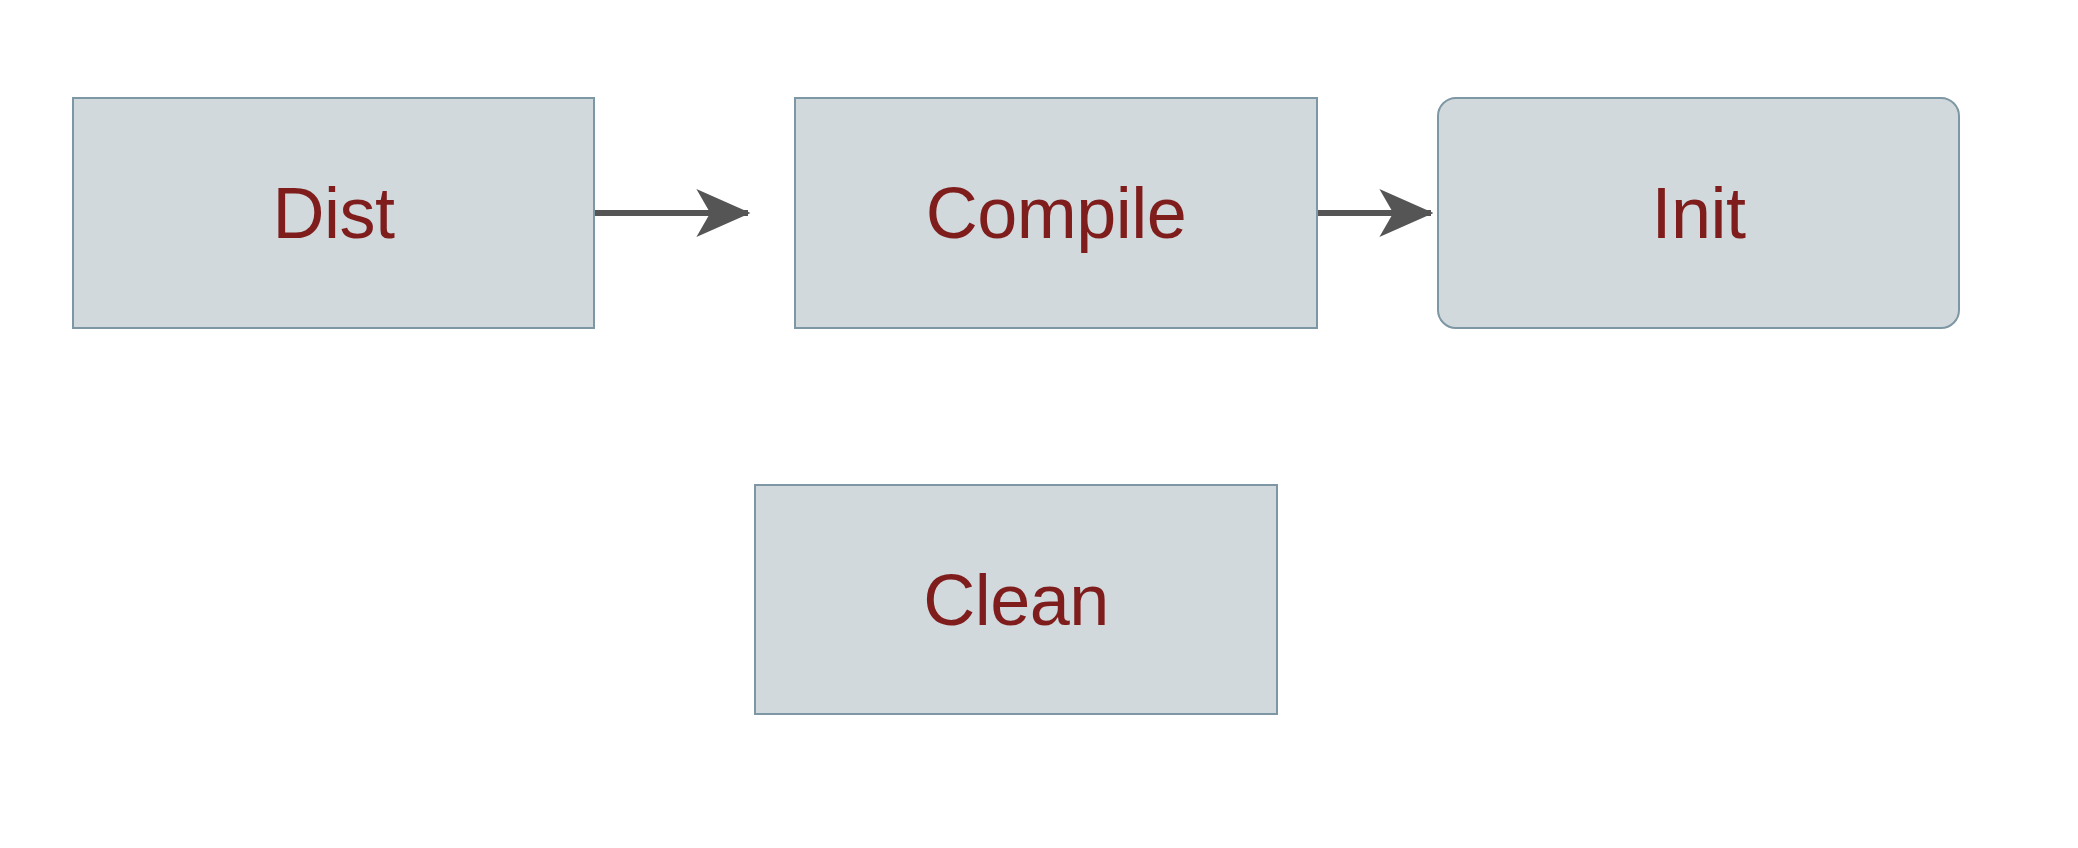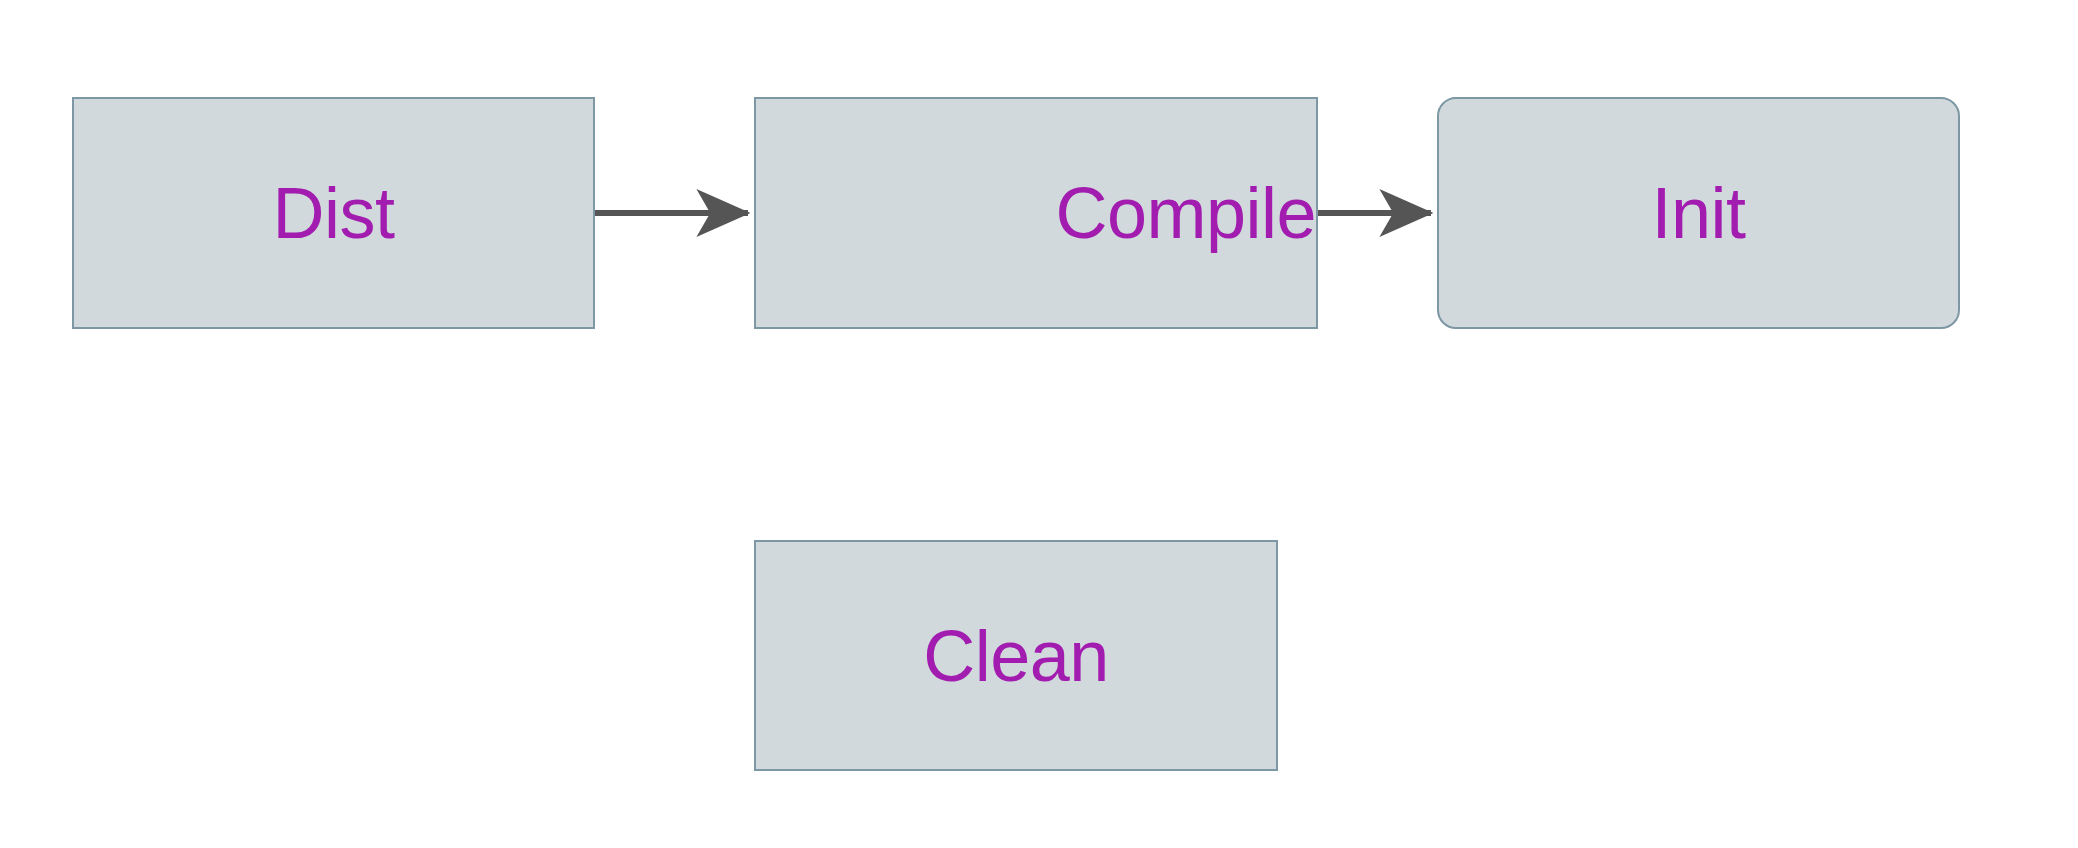--- a/index.html
+++ b/index.html
@@ -24,31 +24,31 @@
     background: #d1d9dc;
     border: 2px solid #7e97a4;
     display: flex;
     align-items: center;
     justify-content: center;
   }
   .node-label {
     font-family: "Liberation Sans", sans-serif;
     font-size: 72px;
     font-weight: 400;
-    color: #a21caf;
+    color: #7f1d1d;
     line-height: 1;
     letter-spacing: -0.5px;
     white-space: nowrap;
     user-select: none;
   }
   
   #node-dist    { left: 72px;   top: 97px;  width: 523px; height: 232px; }
-  #node-compile { left: 754px;  top: 97px;  width: 564px; height: 232px; justify-content: flex-end; }
+  #node-compile { left: 794px;  top: 97px;  width: 524px; height: 232px; }
   #node-init    { left: 1437px; top: 97px;  width: 523px; height: 232px; border-radius: 19px; }
-  #node-clean   { left: 754px;  top: 540px; width: 524px; height: 231px; }
+  #node-clean   { left: 754px;  top: 484px; width: 524px; height: 231px; }
 
   .edge-layer {
     position: absolute;
     left: 0;
     top: 0;
     width: 2078px;
     height: 848px;
     pointer-events: none;
   }
   .edge-hit {

